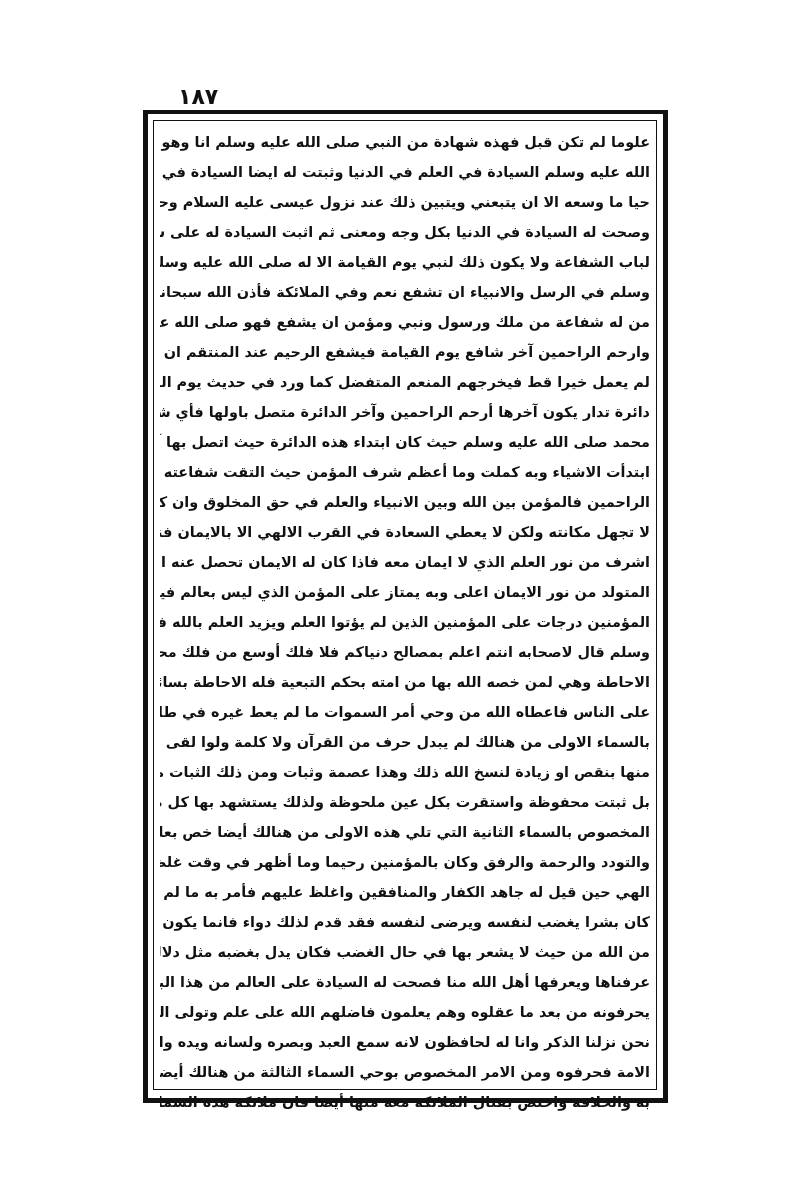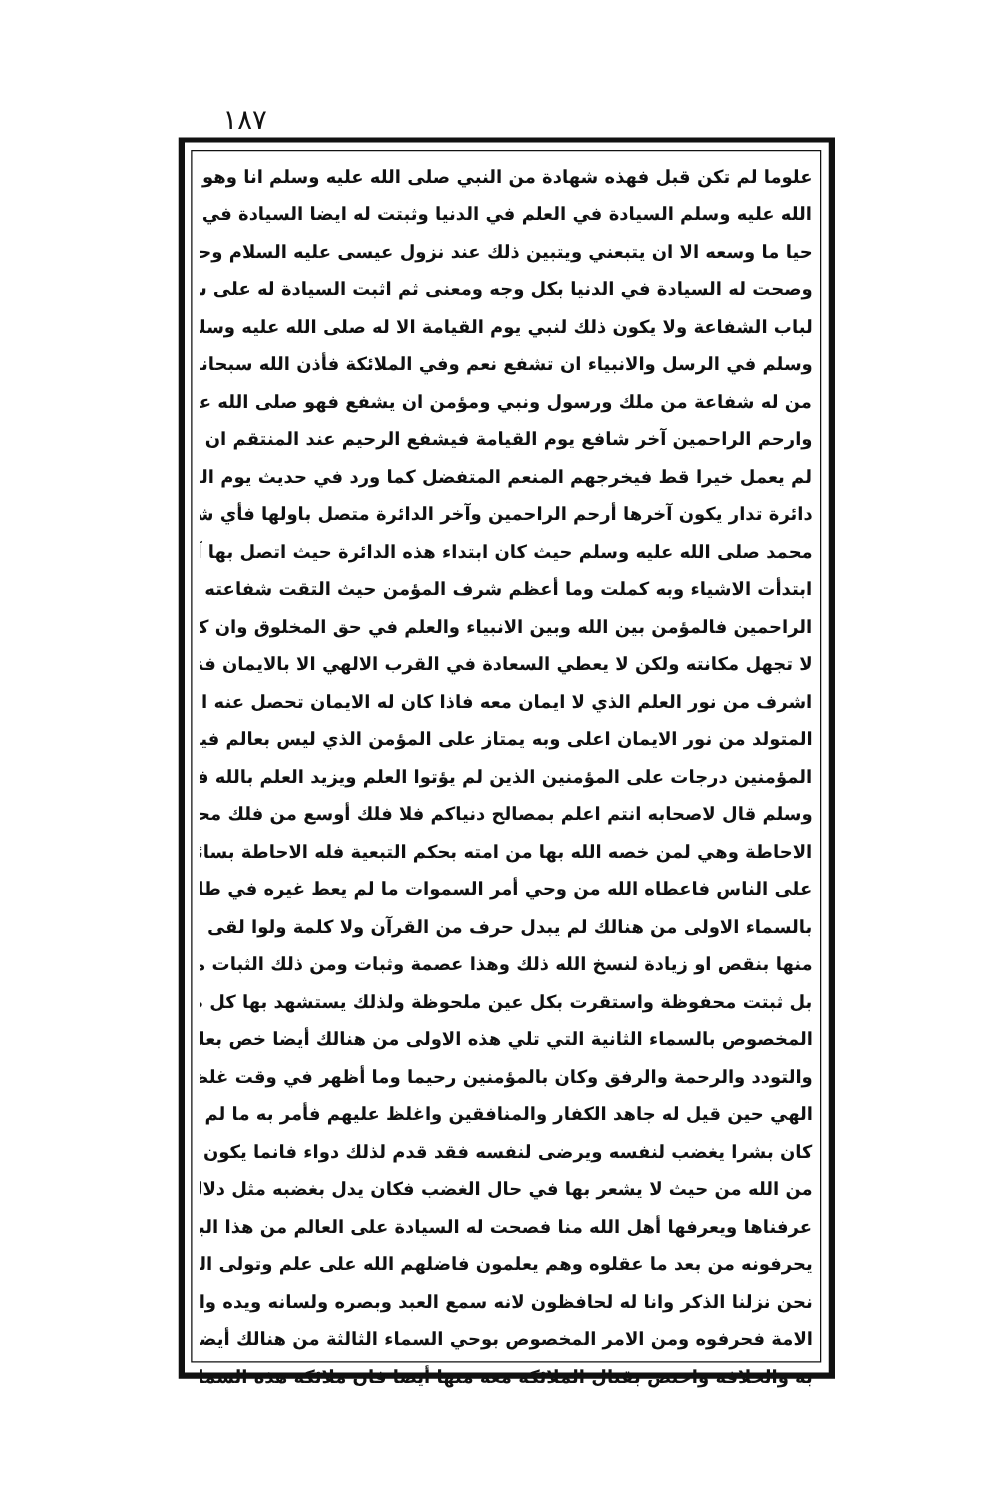--- a/index.html
+++ b/index.html
@@ -13,21 +13,21 @@
       position: relative;
       overflow: hidden;
       font-family: "DejaVu Sans", sans-serif;
       color: #111111;
     }
     .page-number {
       position: absolute;
       top: 84px;
       left: 178px;
       font-size: 22px;
-      font-weight: normal;
+      font-weight: bold;
       letter-spacing: 1px;
       direction: rtl;
     }
     .frame-outer {
       position: absolute;
       left: 143px;
       top: 110px;
       width: 525px;
       height: 993px;
       border-top: 4px solid #111;

